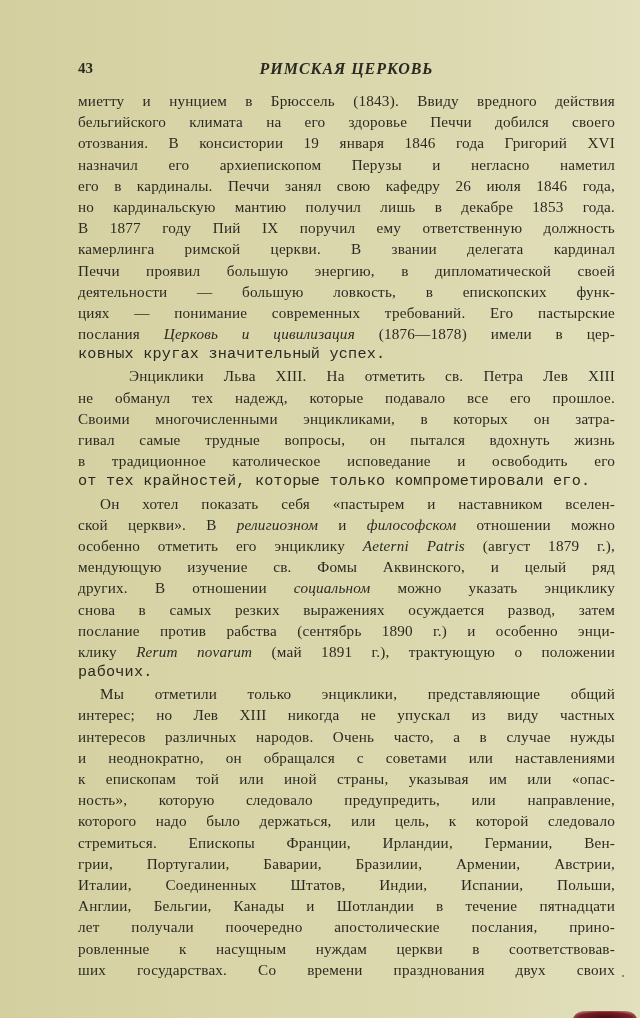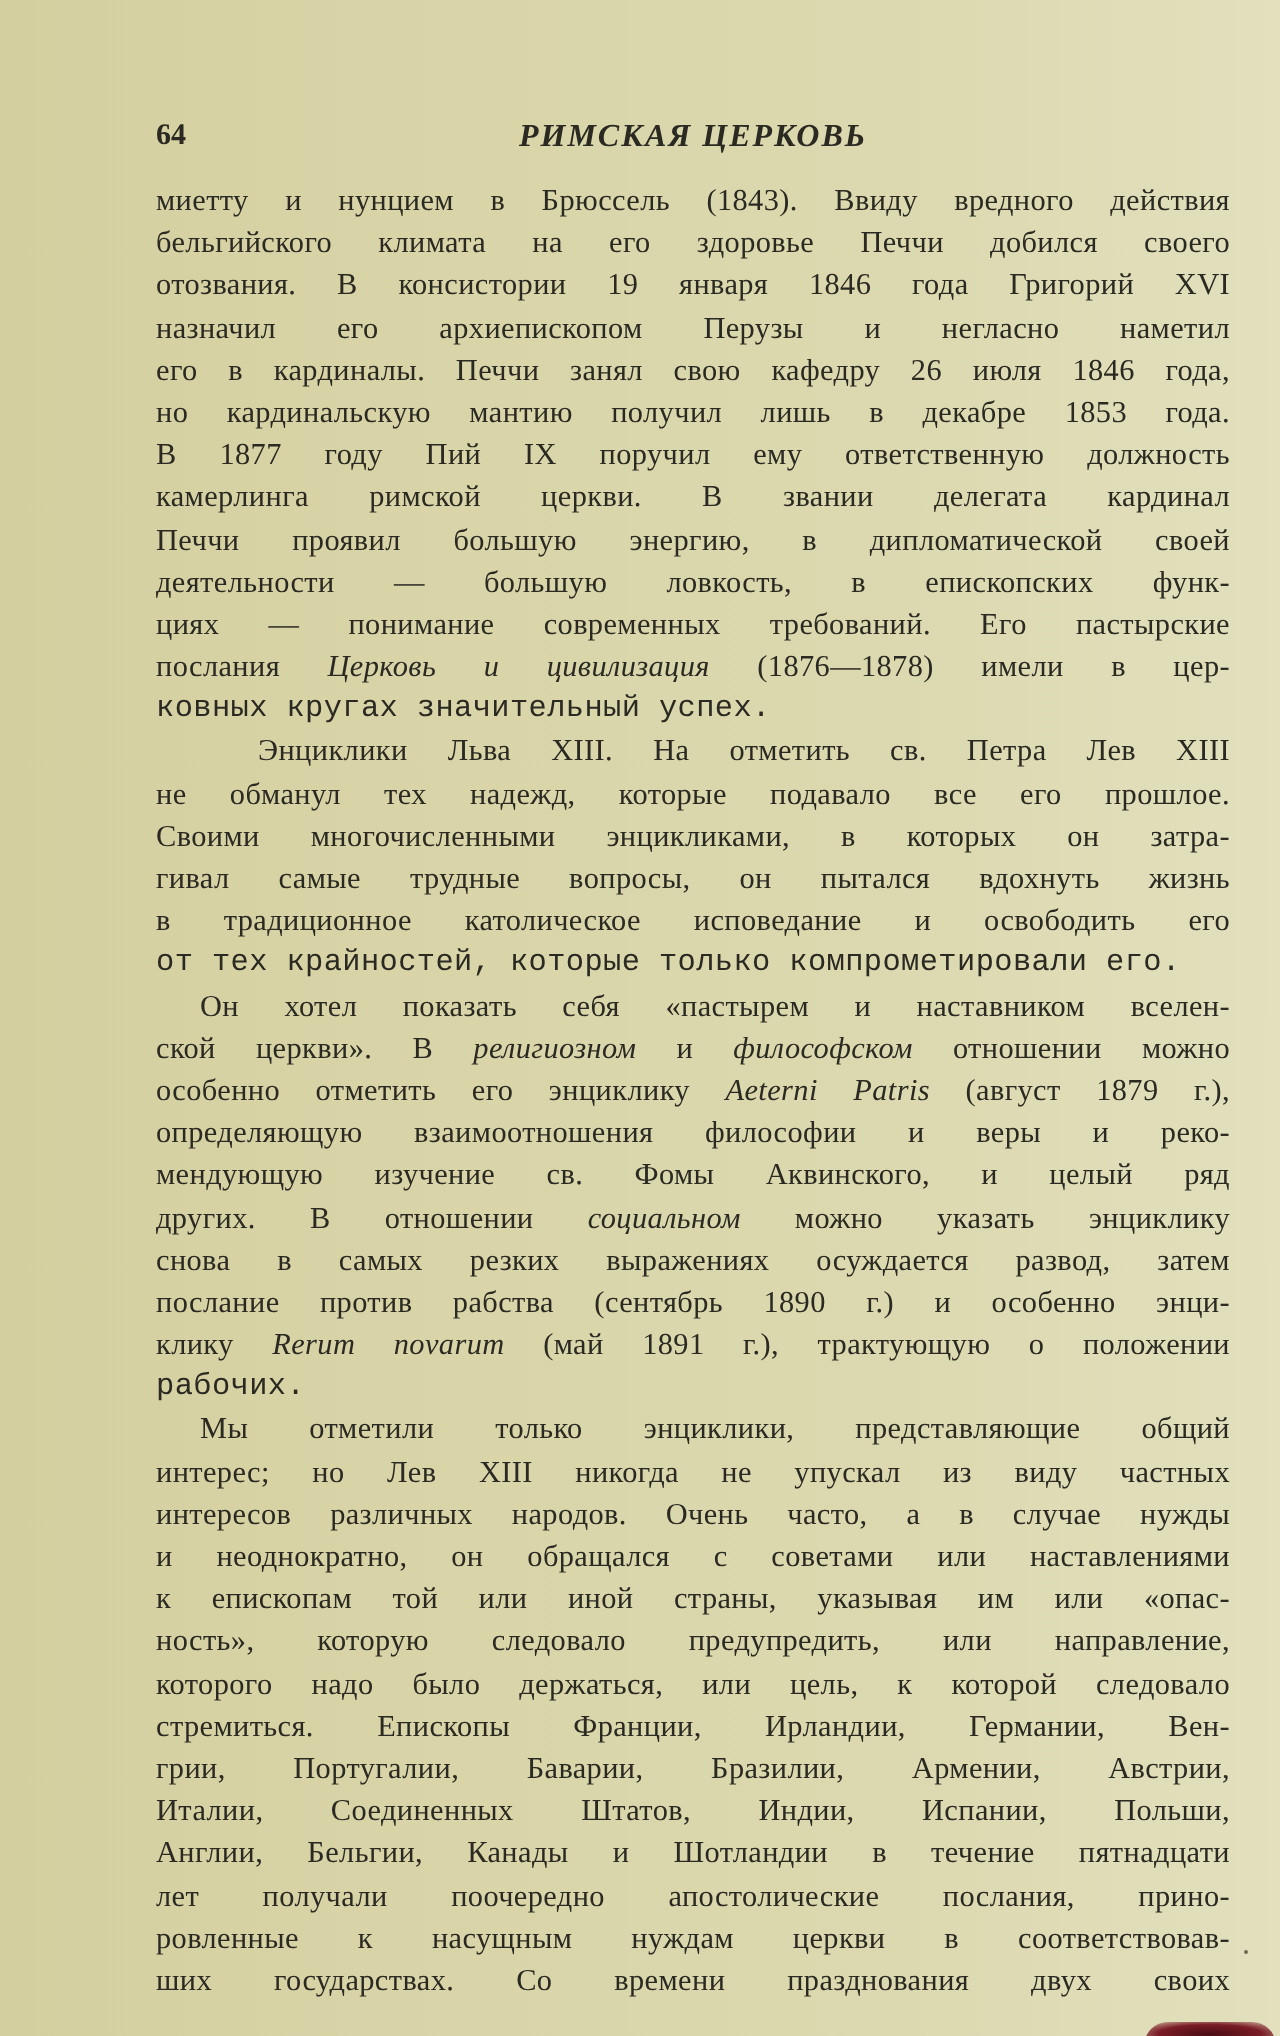--- a/index.html
+++ b/index.html
@@ -38,21 +38,21 @@
     background: radial-gradient(ellipse at center, #4a0d14 0%, #7a1c26 55%, rgba(200,150,140,0.3) 100%);
     border-radius: 30px 30px 0 0;
   }
   .speck { position: absolute; width: 2px; height: 2px; background: #6c6a58; border-radius: 1px; }
 </style>
 </head>
 <body>
 
 <div class="page">
   <div class="header">
-    <span class="page-number">64</span>
+    <span class="page-number">43</span>
     <div class="running-title">РИМСКАЯ ЦЕРКОВЬ</div>
   </div>
 
   <div class="body-text" id="body-text">
       <span class="line"><span>миетту и нунцием в Брюссель (1843). Ввиду вредного действия</span></span>
       <span class="line"><span>бельгийского климата на его здоровье Печчи добился своего</span></span>
       <span class="line"><span>отозвания. В консистории 19 января 1846 года Григорий XVI</span></span>
       <span class="line"><span>назначил его архиепископом Перузы и негласно наметил</span></span>
       <span class="line"><span>его в кардиналы. Печчи занял свою кафедру 26 июля 1846 года,</span></span>
       <span class="line"><span>но кардинальскую мантию получил лишь в декабре 1853 года.</span></span>
@@ -65,21 +65,20 @@
       <span class="line last"><span>ковных кругах значительный успех.</span></span>
       <span class="line indent"><span class="b">Энциклики Льва XIII.</span><span> На отметить св. Петра Лев XIII</span></span>
       <span class="line"><span>не обманул тех надежд, которые подавало все его прошлое.</span></span>
       <span class="line"><span>Своими многочисленными энцикликами, в которых он затра-</span></span>
       <span class="line"><span>гивал самые трудные вопросы, он пытался вдохнуть жизнь</span></span>
       <span class="line"><span>в традиционное католическое исповедание и освободить его</span></span>
       <span class="line last"><span>от тех крайностей, которые только компрометировали его.</span></span>
       <span class="line indent"><span>Он хотел показать себя «пастырем и наставником вселен-</span></span>
       <span class="line"><span>ской церкви». В </span><span class="it">религиозном</span><span> и </span><span class="it">философском</span><span> отношении можно</span></span>
       <span class="line"><span>особенно отметить его энциклику </span><span class="it">Aeterni Patris</span><span> (август 1879 г.),</span></span>
-      <span class="line"><span>определяющую взаимоотношения философии и веры и реко-</span></span>
       <span class="line"><span>мендующую изучение св. Фомы Аквинского, и целый ряд</span></span>
       <span class="line"><span>других. В отношении </span><span class="it">социальном</span><span> можно указать энциклику</span></span>
       <span class="line"><span>снова в самых резких выражениях осуждается развод, затем</span></span>
       <span class="line"><span>послание против рабства (сентябрь 1890 г.) и особенно энци-</span></span>
       <span class="line"><span>клику </span><span class="it">Rerum novarum</span><span> (май 1891 г.), трактующую о положении</span></span>
       <span class="line last"><span>рабочих.</span></span>
       <span class="line indent"><span>Мы отметили только энциклики, представляющие общий</span></span>
       <span class="line"><span>интерес; но Лев XIII никогда не упускал из виду частных</span></span>
       <span class="line"><span>интересов различных народов. Очень часто, а в случае нужды</span></span>
       <span class="line"><span>и неоднократно, он обращался с советами или наставлениями</span></span>

